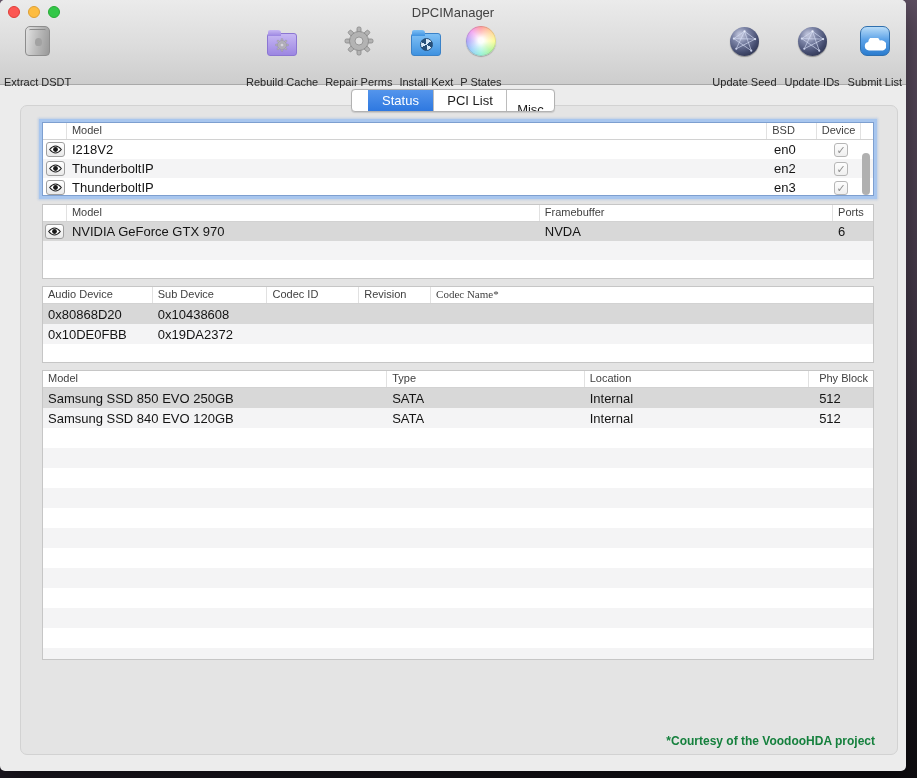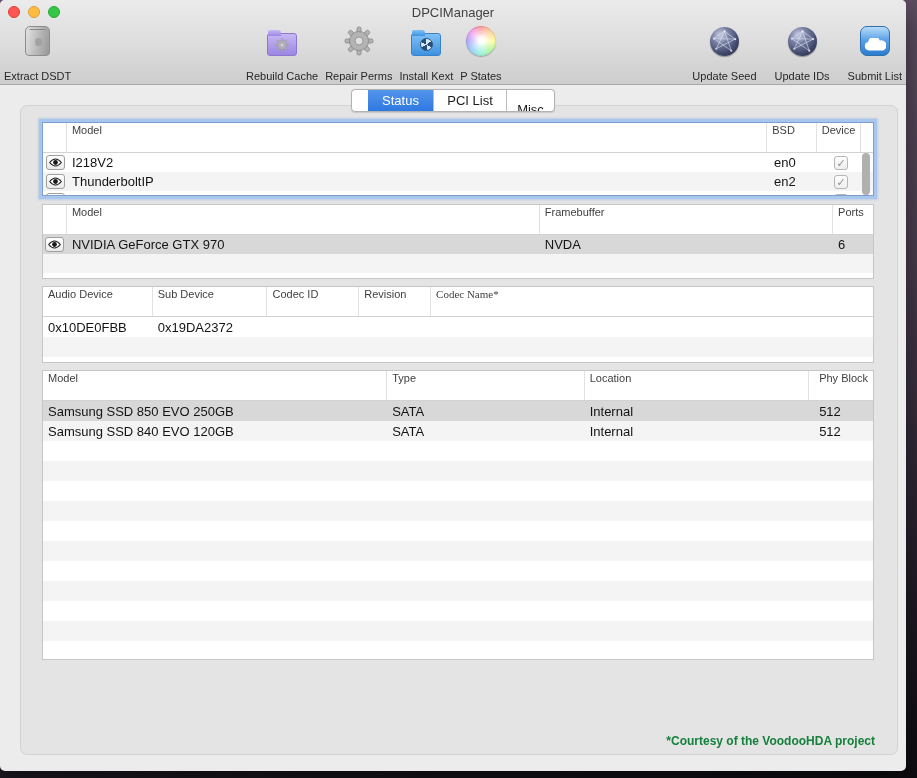--- a/index.html
+++ b/index.html
@@ -24,24 +24,24 @@
   .light { width:12px; height:12px; border-radius:50%; }
   .light.red    { background:#fc5753; border:1px solid #df3e38; }
   .light.yellow { background:#fdbc40; border:1px solid #de9f34; }
   .light.green  { background:#33c748; border:1px solid #27aa35; }
   .win-title {
     position:absolute; top:5px; left:0; width:100%; text-align:center;
     font-size:13px; color:#424242;
   }
   .tb-item { display:flex; flex-direction:column; align-items:center; width:max-content; cursor:default; }
   .tb-icon { height:36px; display:flex; align-items:flex-end; justify-content:center; padding-bottom:2px; }
-  .tb-label { font-size:11px; color:#272727; white-space:nowrap; margin-top:12px; }
+  .tb-label { font-size:11px; color:#272727; white-space:nowrap; margin-top:18px; }
   .tb-left  { position:absolute; left:4px;  top:22px; }
   .tb-center{ position:absolute; left:246px; top:22px; display:flex; gap:7px; }
-  .tb-right { position:absolute; right:4px; top:22px; display:flex; gap:18px; }
+  .tb-right { position:absolute; right:4px; top:22px; display:flex; gap:8px; }
   
   .macpro {
     width:25px; height:30px; border-radius:5px 5px 4px 4px;
     background:linear-gradient(100deg,#e3e3e3,#b7b7b7 55%,#989898);
     border:1px solid #8d8d8d; position:relative;
   }
   .macpro::before { content:""; position:absolute; top:2px; left:3px; right:3px; height:2px;
     border-top:1.5px solid #8a8a8a; border-radius:2px; }
   .macpro::after { content:""; position:absolute; top:11px; left:9px; width:7px; height:8px;
     background:#a2a2a2; border-radius:50% 50% 45% 45%; }
@@ -77,21 +77,21 @@
     border-right:1px solid #bcbcbc; cursor:default; }
   .tab:last-child { border-right:none;margin-top:17px; }
   .tab.sel { background:linear-gradient(#5495ec,#2e78e0); color:#fff;margin-left:16px; }
   .tab.t-status { width:66px; } .tab.t-pci { width:73px; } .tab.t-misc { width:47px; }
   
   .panel { position:absolute; left:20px; top:105px; width:878px; height:650px;
     background:#e4e4e4; border:1px solid #d2d2d2; border-radius:7px; }
   
   .table { position:absolute; left:21px; width:832px; background:#fff;
     border:1px solid #c6c6c6; overflow:hidden; }
-  .thead { display:flex; height:30px; border-bottom:1px solid #d2d2d2; background:#fff; }
+  .thead { display:flex; height:17px; border-bottom:1px solid #d2d2d2; background:#fff; }
   .th { font-size:11px; color:#3f3f3f; line-height:15px; padding-left:5px;
     border-right:1px solid #e1e1e1; overflow:hidden; white-space:nowrap; }
   .th:last-child { border-right:none; }
   .tr { display:flex; align-items:center; }
   .rows1 .tr { height:19px; } .rows2 .tr { height:19px; }
   .rows3 .tr { height:20px; } .rows4 .tr { height:20px; }
   .tr:nth-child(odd) { background:#f4f4f5; }
   .tr:nth-child(even){ background:#ffffff; }
   .tr.selected { background:#d8d8d8; }
   .td { font-size:13px; color:#141414; padding-left:5px; white-space:nowrap; overflow:hidden; }
@@ -325,20 +325,27 @@
     </div>
 
     <div class="table rows3" id="tbl-audio">
       <div class="thead">
         <div class="th a-dev">Audio Device</div>
         <div class="th a-sub">Sub Device</div>
         <div class="th a-codec">Codec ID</div>
         <div class="th a-rev">Revision</div>
         <div class="th a-name">Codec Name*</div>
       </div>
+      <div class="tr selected">
+        <div class="td a-dev">0x80868D20</div>
+        <div class="td a-sub">0x10438608</div>
+        <div class="td a-codec"></div>
+        <div class="td a-rev"></div>
+        <div class="td a-name"></div>
+      </div>
       <div class="tr">
         <div class="td a-dev">0x10DE0FBB</div>
         <div class="td a-sub">0x19DA2372</div>
         <div class="td a-codec"></div>
         <div class="td a-rev"></div>
         <div class="td a-name"></div>
       </div>
       <div class="tr"></div>
     </div>
 

